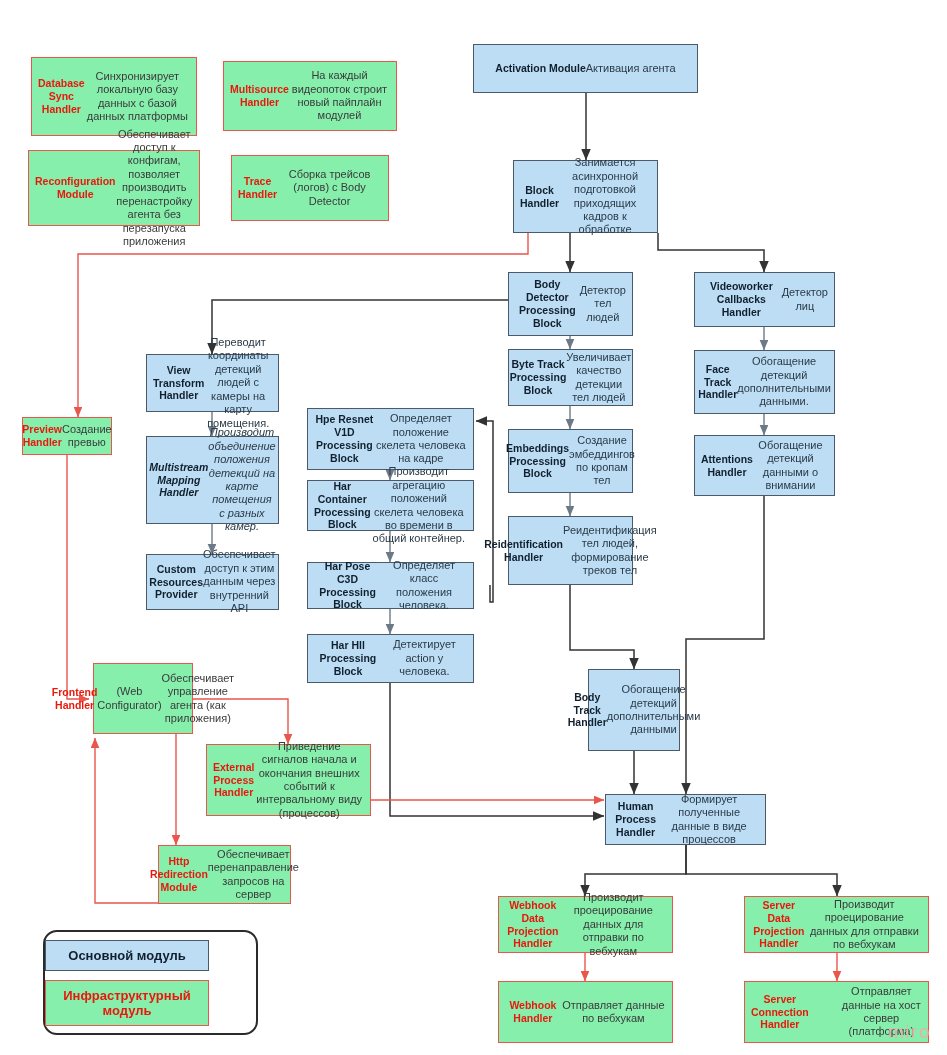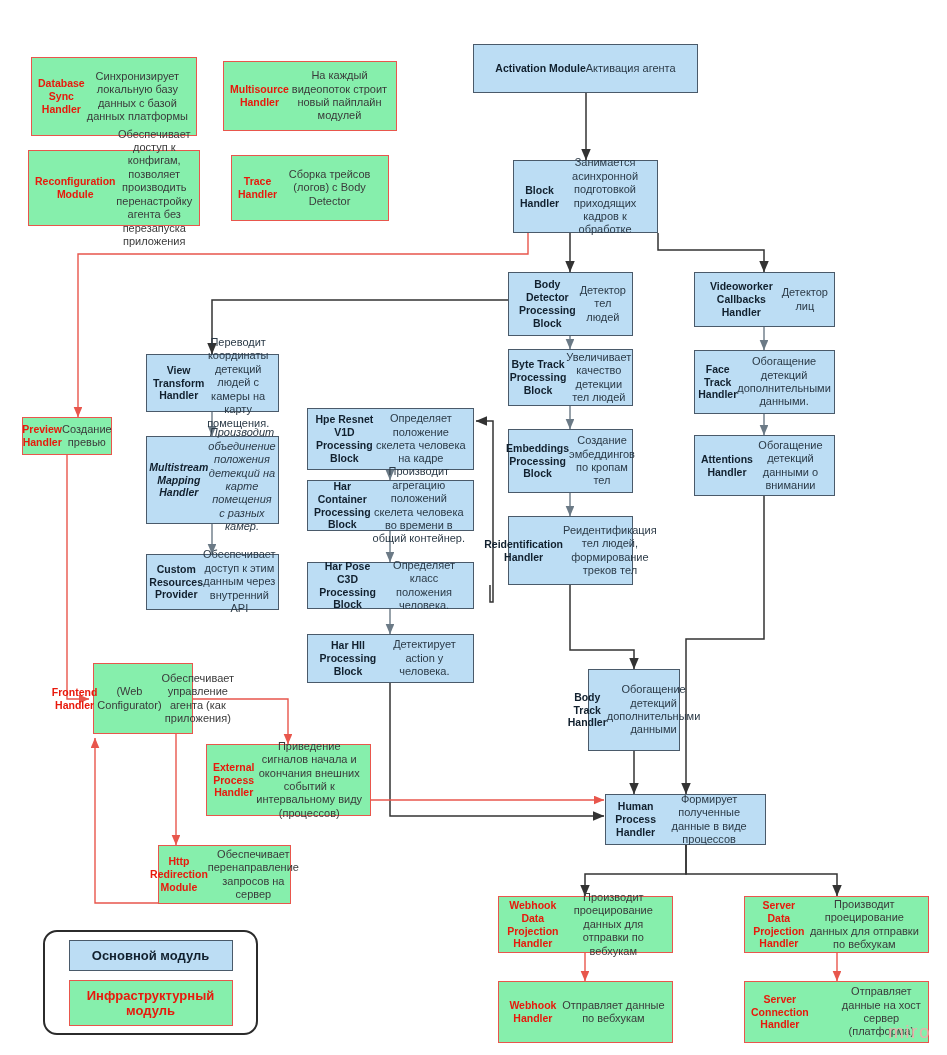--- a/index.html
+++ b/index.html
@@ -40,21 +40,21 @@
   }
   .red .t { color: #e8190c; }
   .red .d { color: #3a3a3a; }
 
   
   #legend {
     position:absolute;
     border: 2.4px solid #2b2b2b;
     border-radius: 14px;
     background:#ffffff;
-    display:flex; flex-direction:column; align-items:center; justify-content:center;
+    display:flex; flex-direction:column; align-items:flex-start; justify-content:center;
     gap:9px;
   }
   #legend .lg {
     width: 164px;
     padding: 7px 4px;
     text-align:center;
     font-weight:bold;
     font-size: 13px;
   }
   #legend .lg.blue { color:#11202e; }

